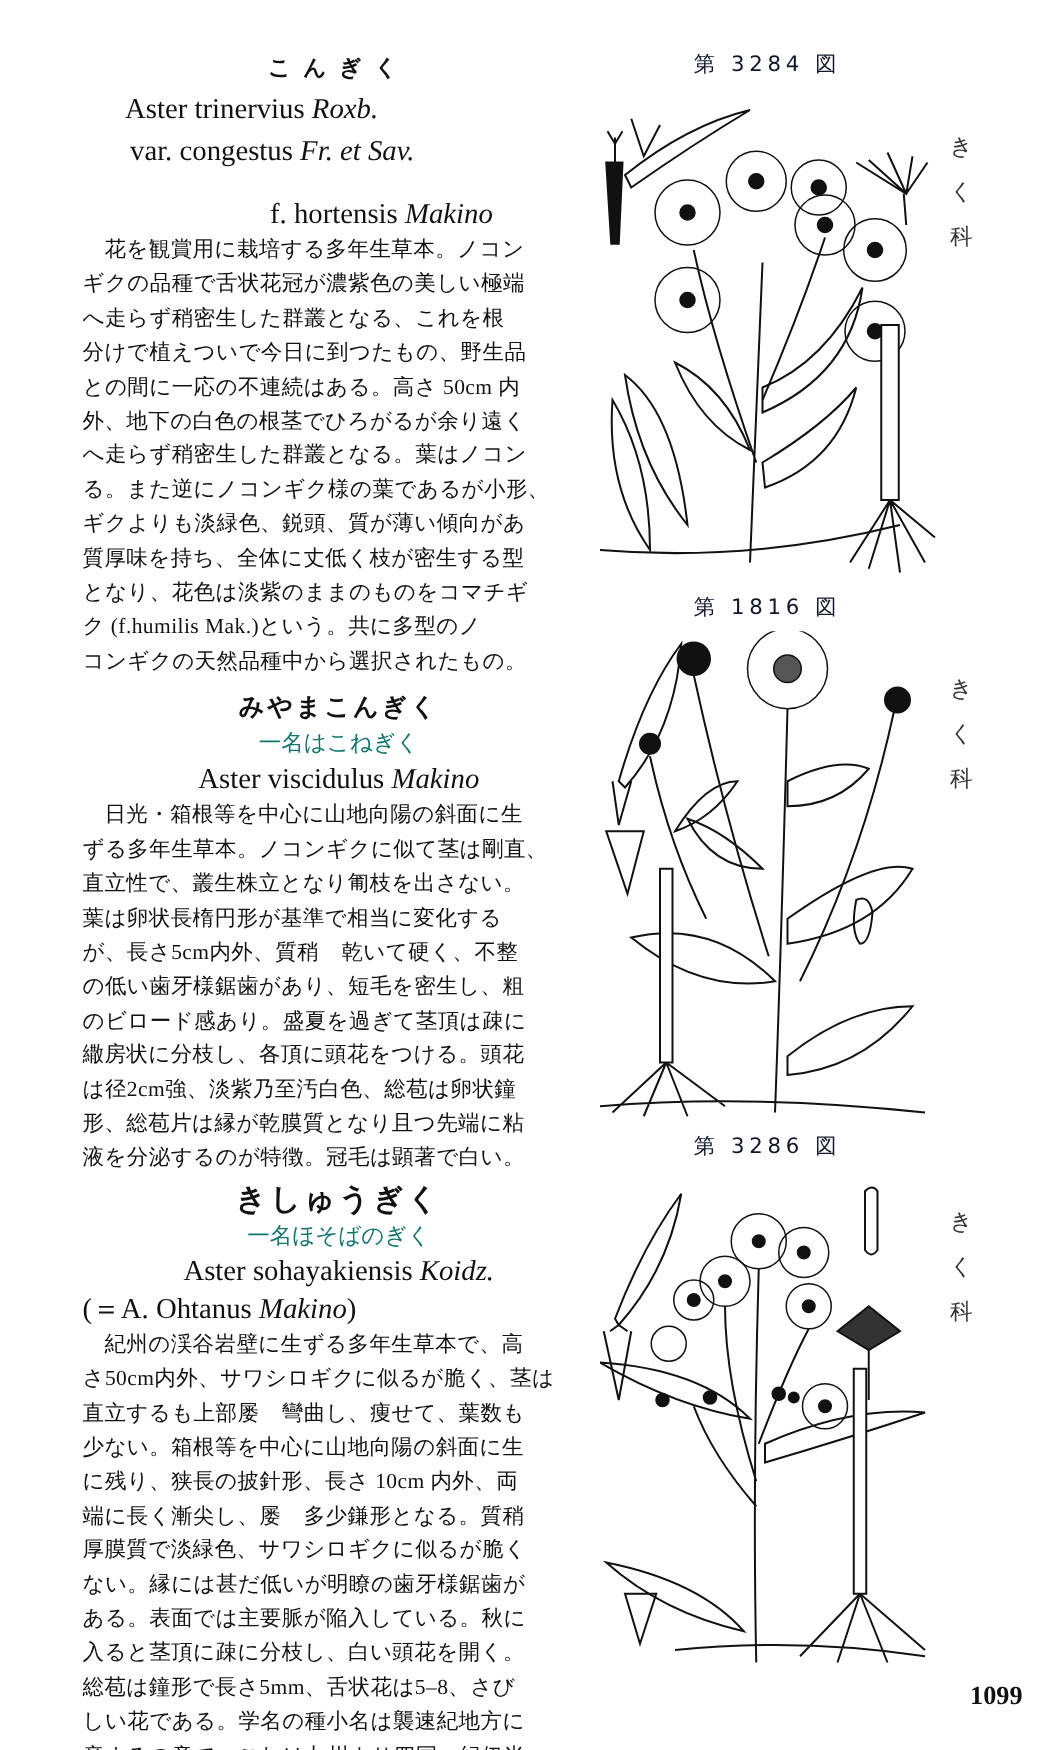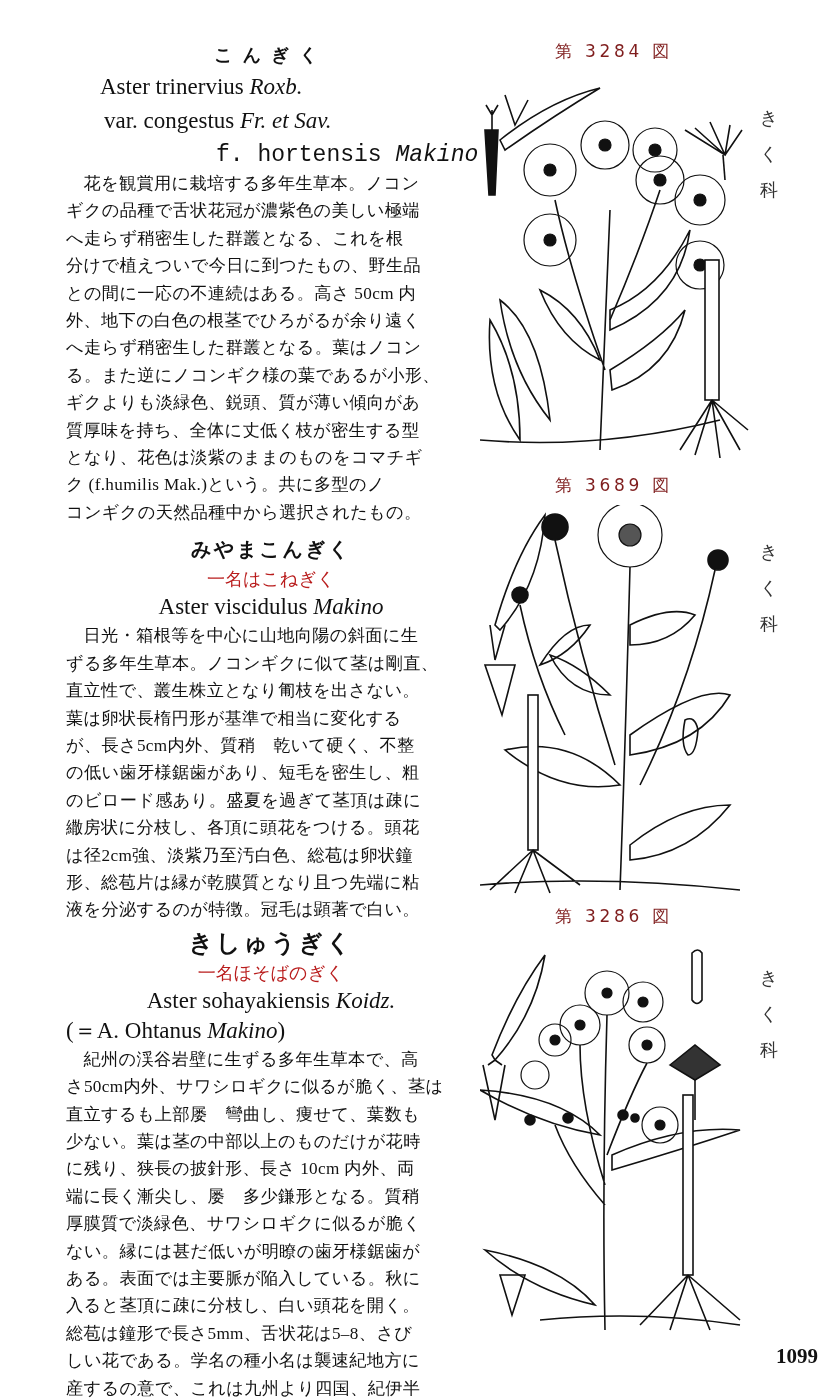--- a/index.html
+++ b/index.html
@@ -8,29 +8,29 @@
     color: #111; font-family: "DejaVu Serif", "Liberation Serif", serif;
   }
   .col-left { position: absolute; left: 66px; top: 38px; width: 410px; }
   .jp-title {
     text-align: center; font-family: "DejaVu Sans", sans-serif; font-weight: bold;
     font-size: 18px; letter-spacing: 0.12em; margin: 0; line-height: 34px;
   }
   .jp-title.wide { letter-spacing: 0.55em; }
   .latin { font-family: "Liberation Serif", serif; font-size: 23px; line-height: 30px; white-space: nowrap; }
   .latin i { font-style: italic; }
-  .alias { text-align: center; font-family: "DejaVu Sans", sans-serif; font-size: 18px; line-height: 26px; color: #b91c1c; }
+  .alias { text-align: center; font-family: "DejaVu Sans", sans-serif; font-size: 18px; line-height: 26px; color: #0f766e; }
   .body-text {
     font-family: Liberation Serif, serif; font-size: 17.2px; line-height: 27.4px;
     margin: 0; text-align: justify; letter-spacing: 0.02em;
   }
   .body-text .ln { display: block; white-space: nowrap; overflow: hidden; }
   .fig-label {
     position: absolute; font-family: "DejaVu Sans", sans-serif; font-size: 17px;
-    letter-spacing: 0.22em; color: #7f1d1d;
+    letter-spacing: 0.22em; color: #0f172a;
   }
   .family {
     position: absolute; left: 758px; width: 22px; font-family: "DejaVu Sans", sans-serif;
     font-size: 18px; color: #333; text-align: center; line-height: 36px;
   }
   .plate { position: absolute; }
   .page-num {
     position: absolute; left: 776px; top: 1344px; font-family: "Liberation Serif", serif;
     font-weight: bold; font-size: 21px;
   }
@@ -41,21 +41,21 @@
 <div class="col-left">
 
   <section>
     <h2 class="jp-title wide">こんぎく</h2>
     <div class="latin" style="padding-left:34px;">
       <span>Aster trinervius </span><i>Roxb.</i>
     </div>
     <div class="latin" style="padding-left:38px; margin-top:4px;">
       <span>var. congestus </span><i>Fr. et Sav.</i>
     </div>
-    <div class="latin" style="padding-left:150px; margin-top:4px;font-family:Liberation Mono, monospace;">
+    <div class="latin" style="padding-left:150px; margin-top:20px;">
       <span>f. hortensis </span><i>Makino</i>
     </div>
     <p class="body-text">
       <span class="ln">　花を観賞用に栽培する多年生草本。ノコン</span>
       <span class="ln">ギクの品種で舌状花冠が濃紫色の美しい極端</span>
       <span class="ln">へ走らず稍密生した群叢となる、これを根</span>
       <span class="ln">分けで植えついで今日に到つたもの、野生品</span>
       <span class="ln">との間に一応の不連続はある。高さ 50cm 内</span>
       <span class="ln">外、地下の白色の根茎でひろがるが余り遠く</span>
       <span class="ln">へ走らず稍密生した群叢となる。葉はノコン</span>
@@ -95,37 +95,37 @@
     <div class="latin" style="text-align:center;">
       <span>Aster sohayakiensis </span><i>Koidz.</i>
     </div>
     <div class="latin" style="text-align:left;">
       <span>(＝A. Ohtanus </span><i>Makino</i><span>)</span>
     </div>
     <p class="body-text">
       <span class="ln">　紀州の渓谷岩壁に生ずる多年生草本で、高</span>
       <span class="ln">さ50cm内外、サワシロギクに似るが脆く、茎は</span>
       <span class="ln">直立するも上部屡ゝ彎曲し、痩せて、葉数も</span>
-      <span class="ln">少ない。葉は茎の中部以上のものだけが花時</span>
+      <span class="ln">少ない。箱根等を中心に山地向陽の斜面に生</span>
       <span class="ln">に残り、狭長の披針形、長さ 10cm 内外、両</span>
       <span class="ln">端に長く漸尖し、屡ゝ多少鎌形となる。質稍</span>
       <span class="ln">厚膜質で淡緑色、サワシロギクに似るが脆く</span>
       <span class="ln">ない。縁には甚だ低いが明瞭の歯牙様鋸歯が</span>
       <span class="ln">ある。表面では主要脈が陥入している。秋に</span>
       <span class="ln">入ると茎頂に疎に分枝し、白い頭花を開く。</span>
       <span class="ln">総苞は鐘形で長さ5mm、舌状花は5–8、さび</span>
       <span class="ln">しい花である。学名の種小名は襲速紀地方に</span>
       <span class="ln">産するの意で、これは九州より四国、紀伊半</span>
 
     </p>
   </section>
 </div>
 
 <div class="fig-label" style="left:555px; top:40px;">第 3284 図</div>
-<div class="fig-label" style="left:555px; top:474px;">第 3689 図</div>
+<div class="fig-label" style="left:555px; top:474px;">第 1816 図</div>
 <div class="fig-label" style="left:555px; top:905px;">第 3286 図</div>
 
 <div class="family" style="top:100px;">
   <div>き</div>
   <div>く</div>
   <div>科</div>
 </div>
 <div class="family" style="top:534px;">
   <div>き</div>
   <div>く</div>

